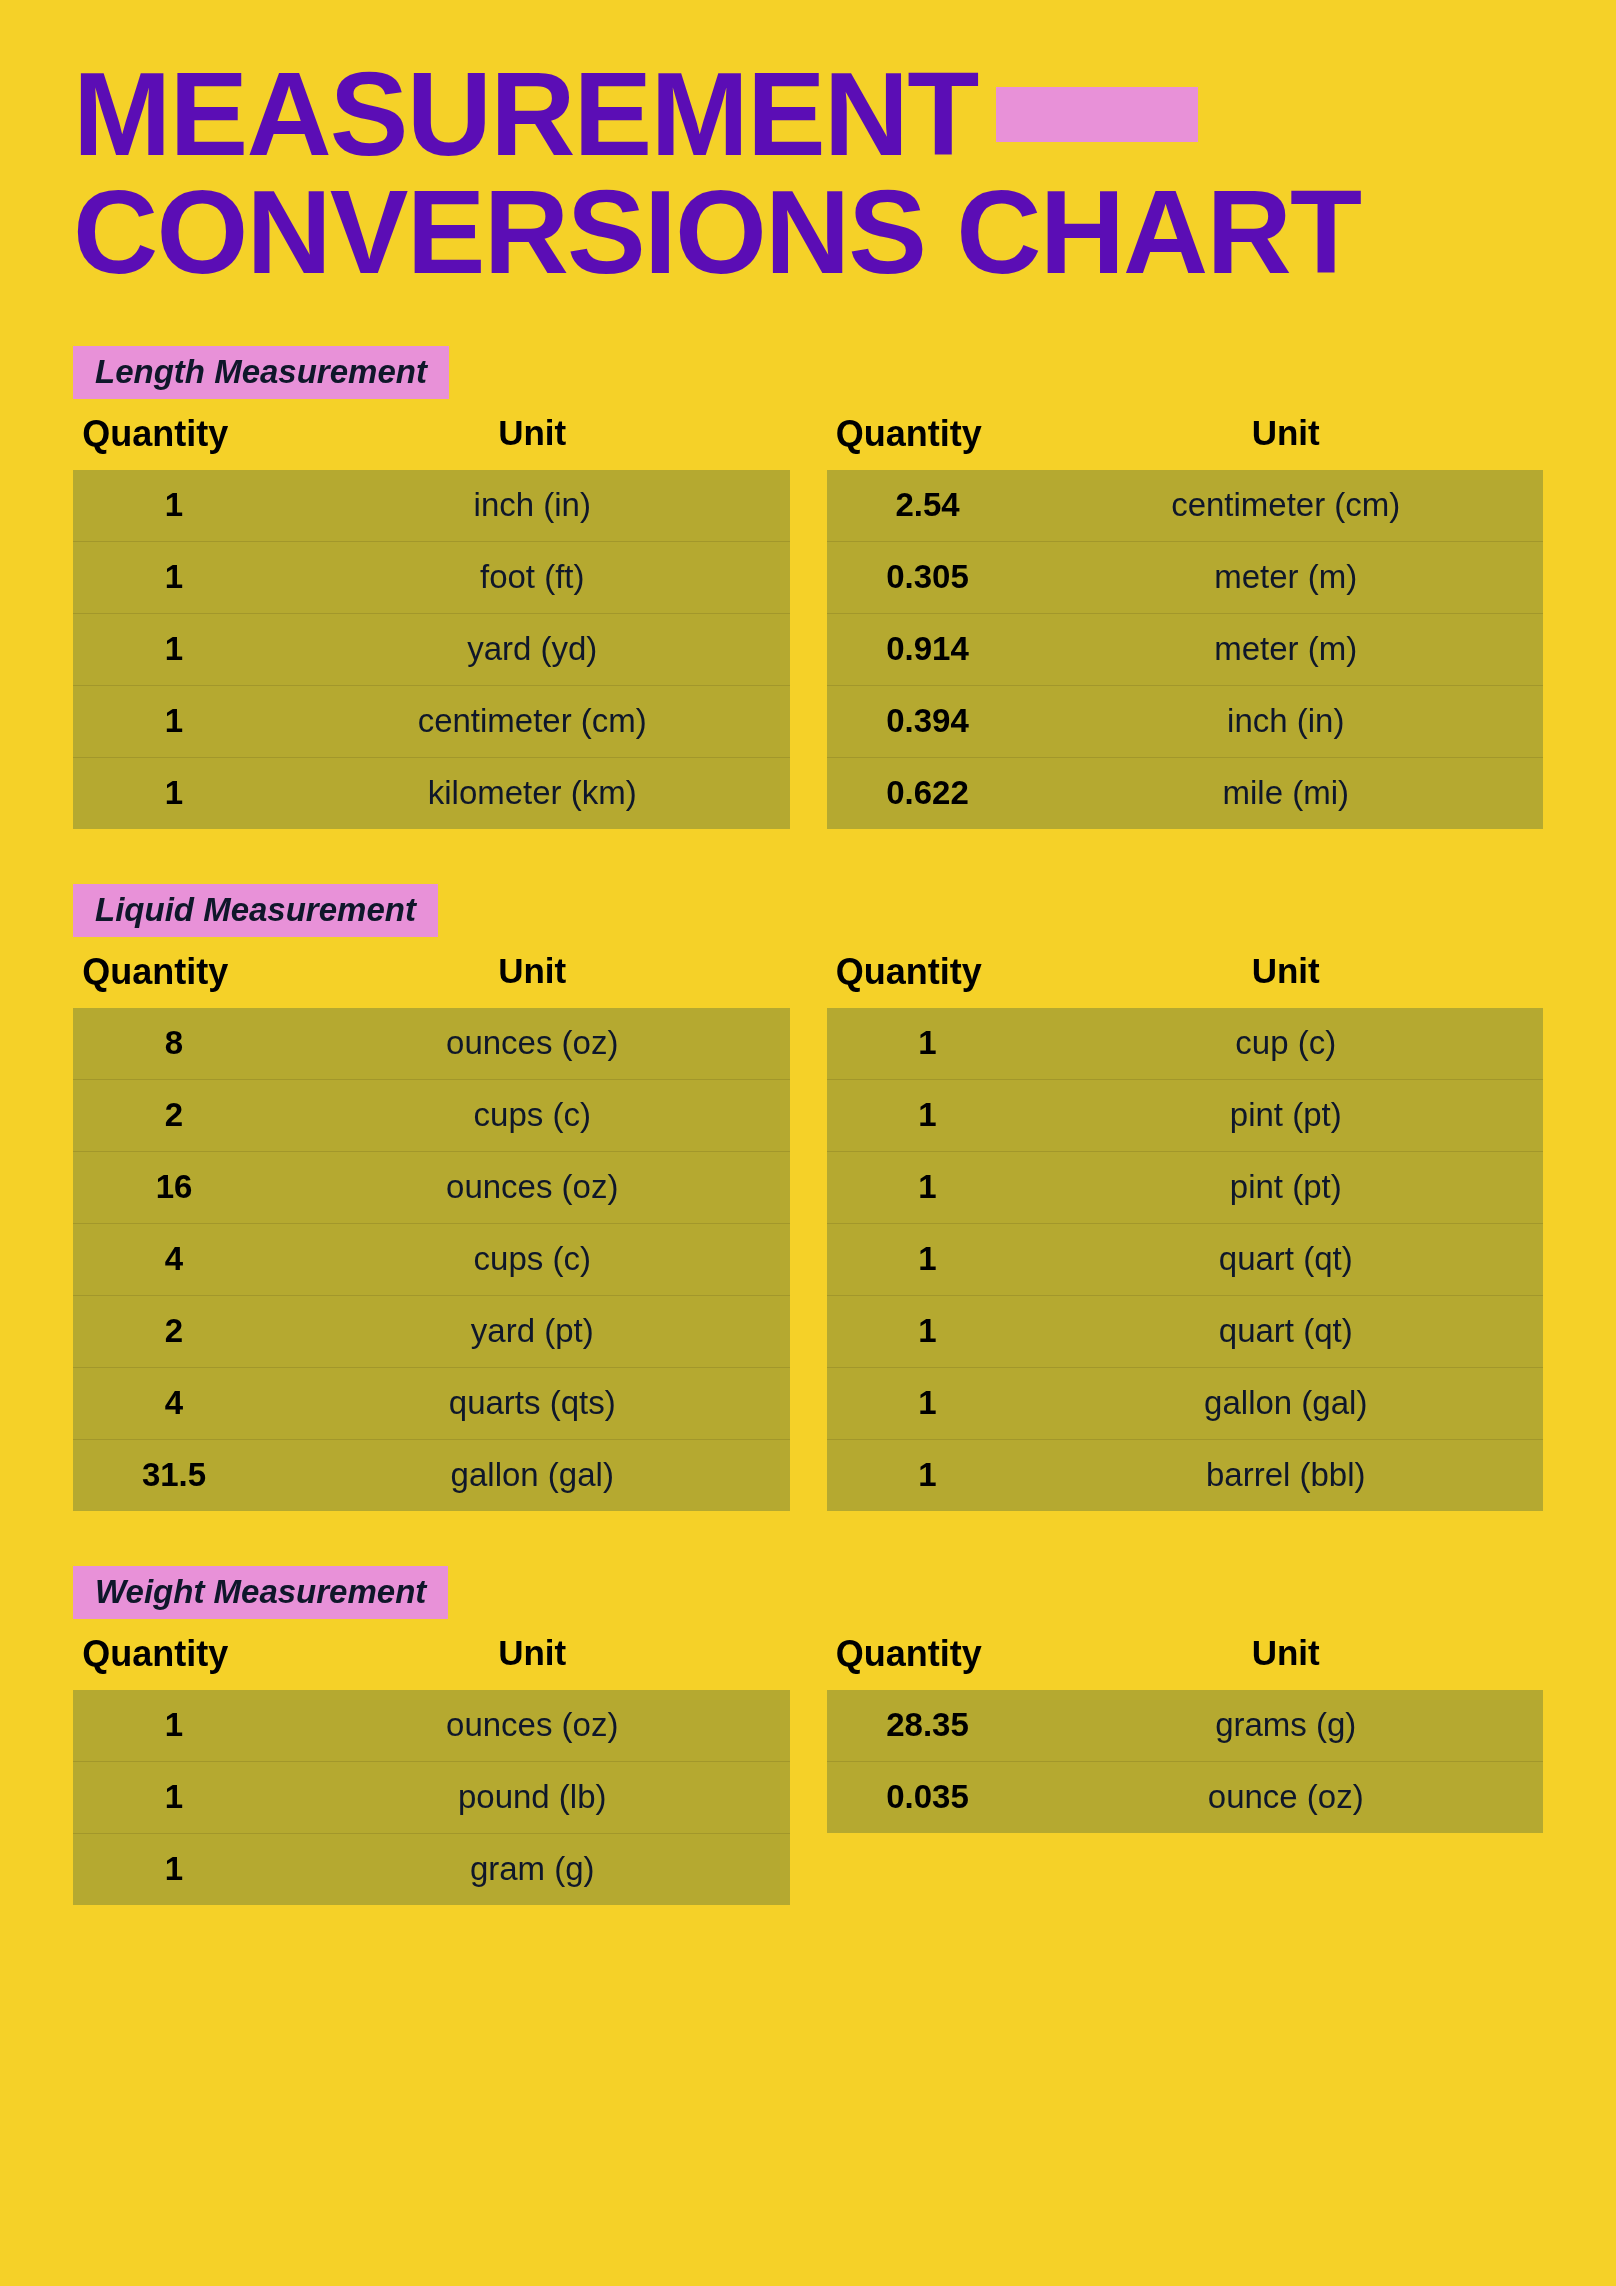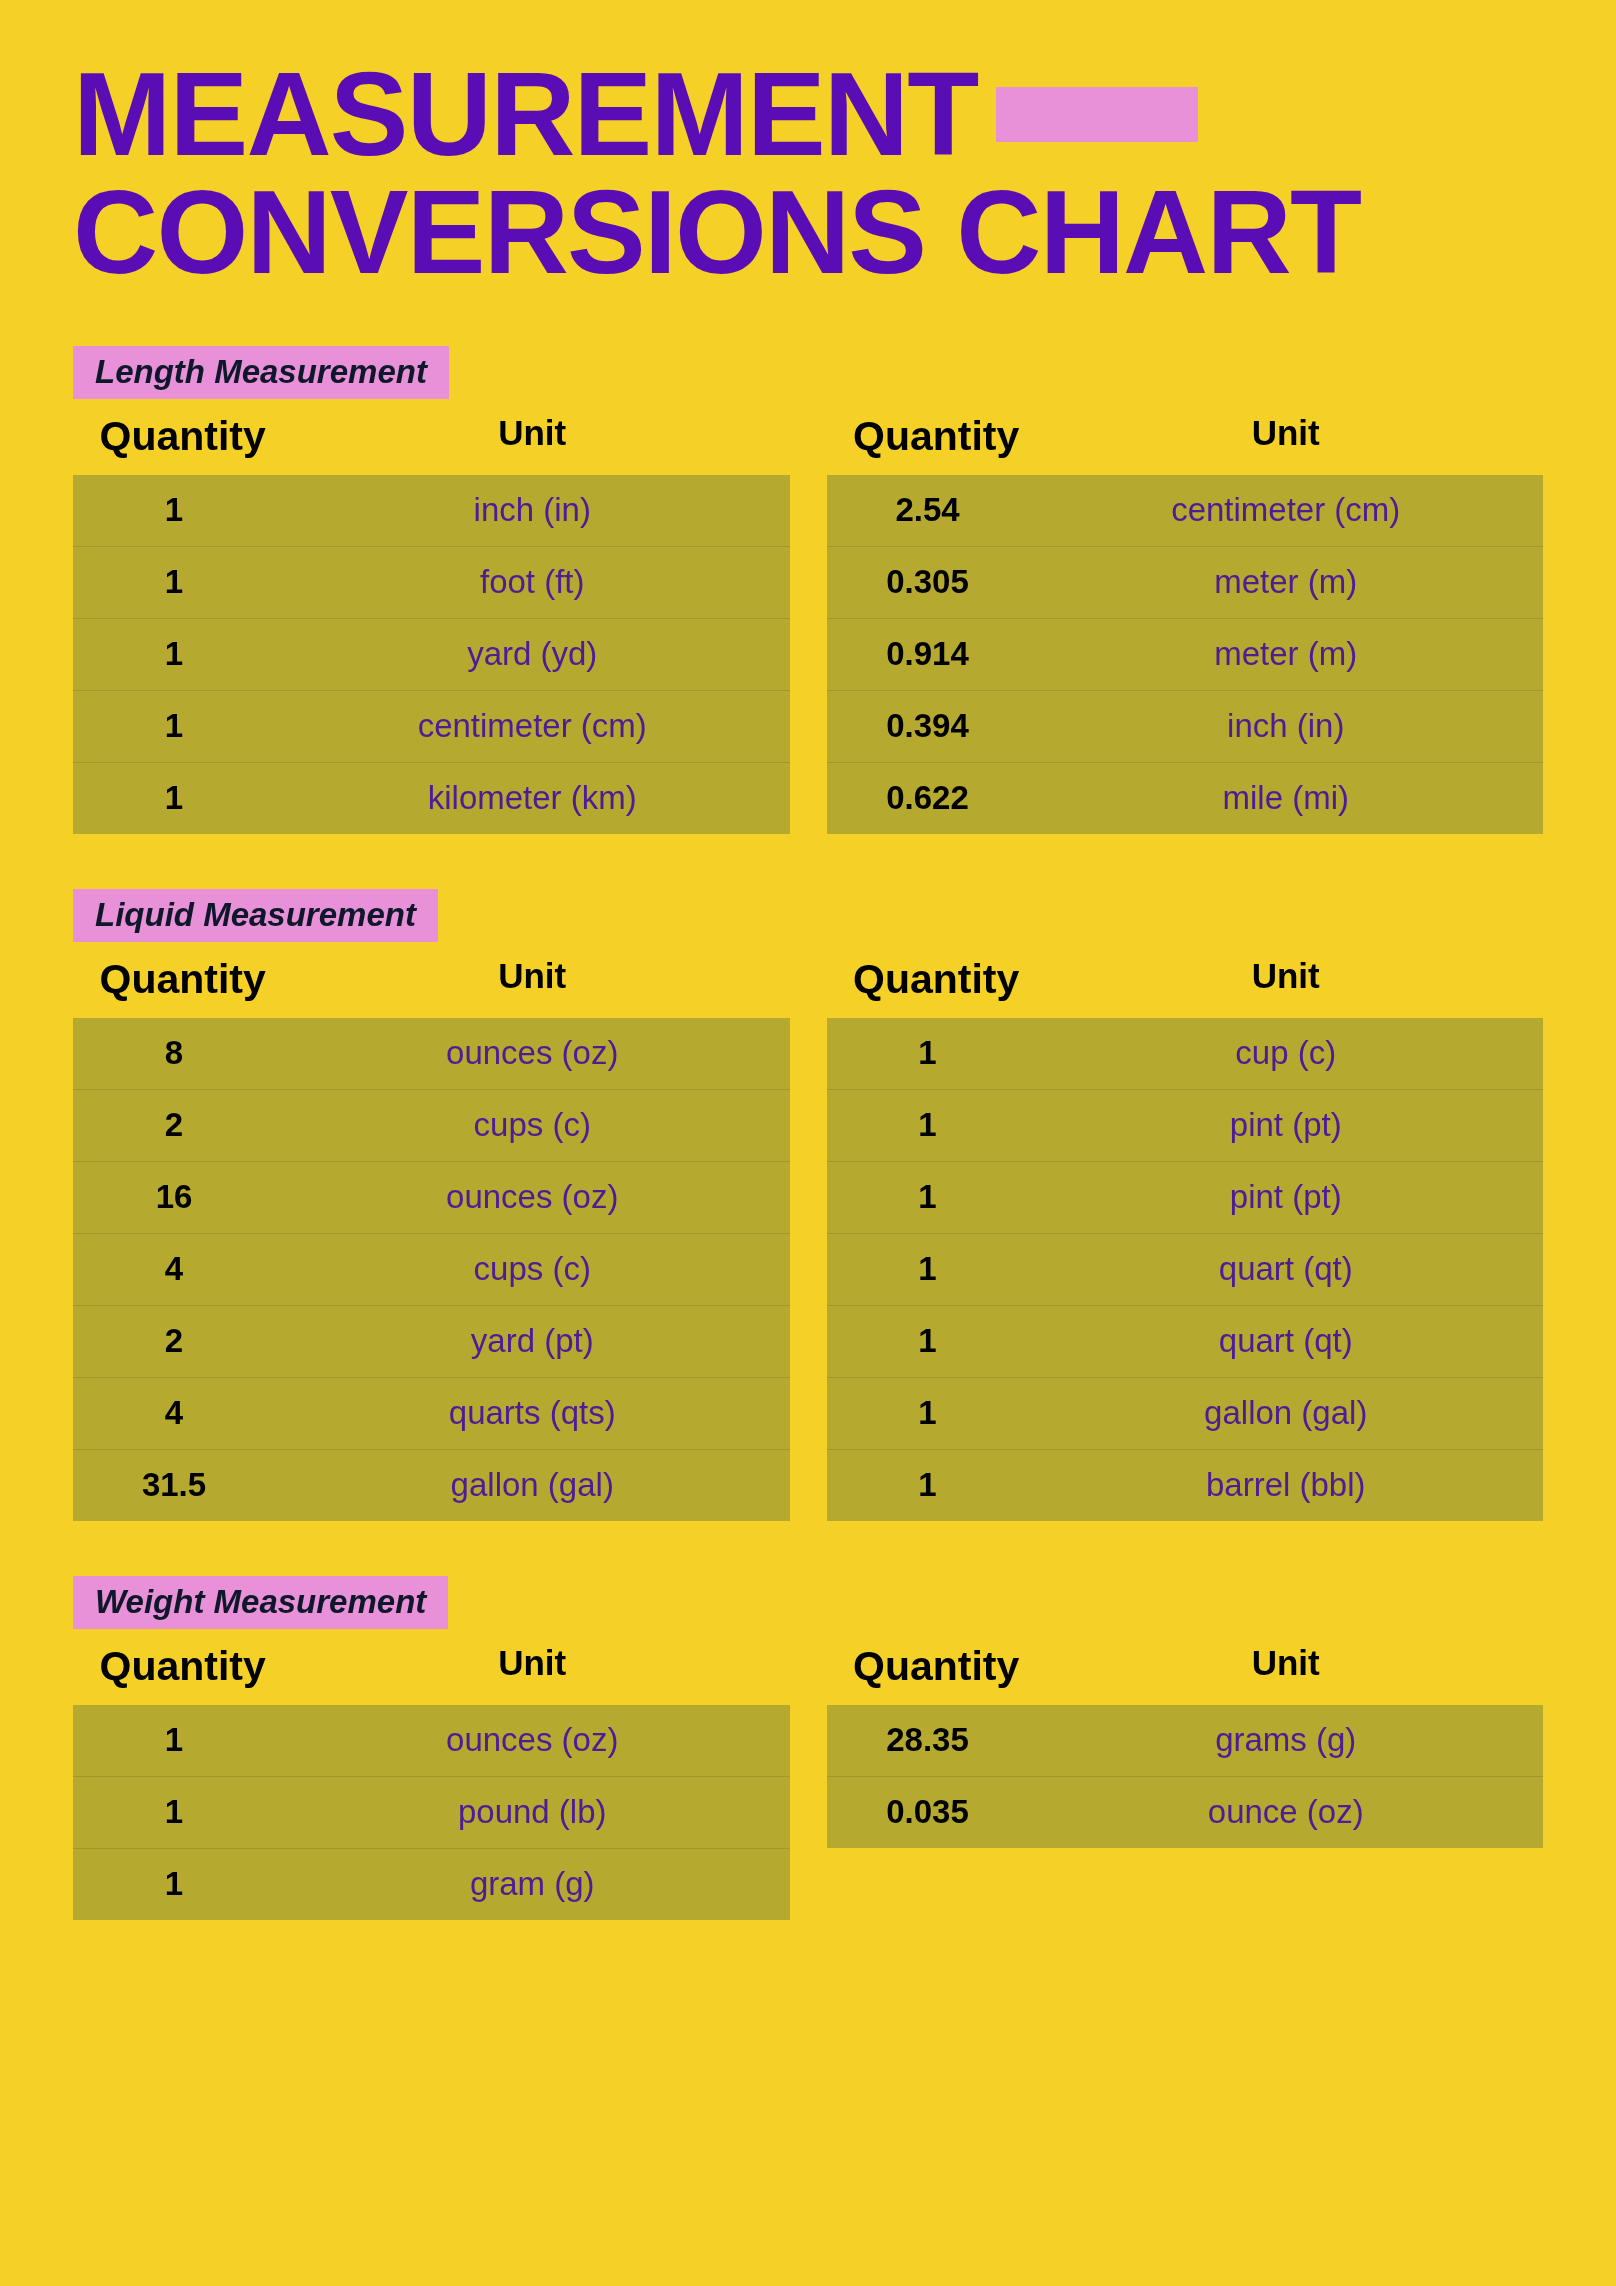--- a/index.html
+++ b/index.html
@@ -62,23 +62,23 @@
       margin-right: 37px;
     }
 
     .table-header {
       display: flex;
       background-color: #F5D128;
     }
 
     .col-qty {
       width: 202px;
-      text-align: right;
+      text-align: left;
       padding: 14.7px 9.2px;
-      font-size: 41px;
+      font-size: 36px;
       font-weight: bold;
       color: #000;
     }
 
     .col-unit {
       flex: 1;
       text-align: center;
       padding: 14.7px 9.2px;
       font-size: 35px;
       font-weight: bold;
@@ -105,21 +105,21 @@
       font-size: 33px;
       font-weight: bold;
       color: #000;
     }
 
     .cell-unit {
       flex: 1;
       text-align: center;
       padding: 16.5px 9.2px;
       font-size: 33px;
-      color: #4c1d95;
+      color: #0f172a;
     }
   </style>
 </head>
 <body>
 
 <div class="page-title">
   <span>MEASUREMENT</span><span class="title-decoration"></span><br>
   <span>CONVERSIONS CHART</span>
 </div>
 

